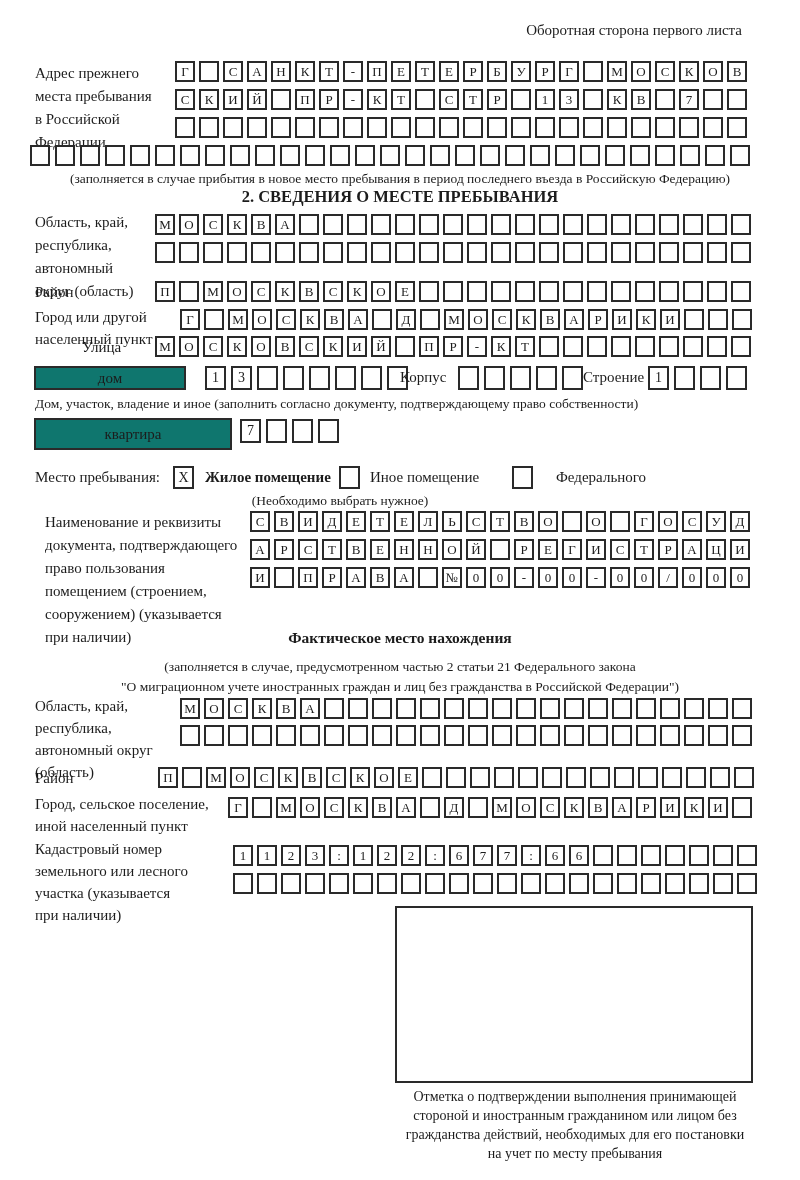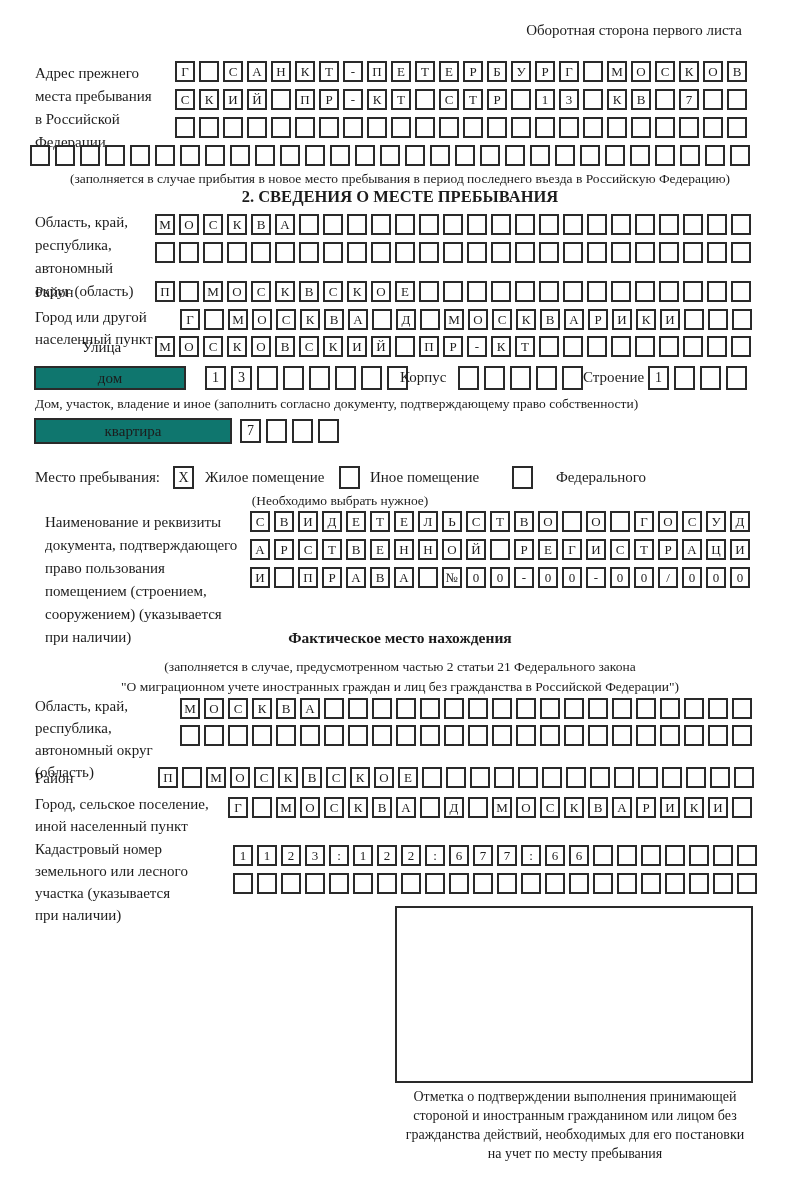--- a/index.html
+++ b/index.html
@@ -328,31 +328,31 @@
     </div>
   <div class="inline-label" style="left:583px; top:369px;">Строение</div>
   <div class="cellrow big" style="left:648px; top:366px;">
       <span class="cell">1</span>
       <span class="cell"></span>
       <span class="cell"></span>
       <span class="cell"></span>
     </div>
   <div class="caption" style="left:35px; top:394px;">Дом, участок, владение и иное (заполнить согласно документу, подтверждающему право собственности)</div>
 
-  <div class="fieldbox" style="left:34px; top:418px; width:198px; height:26px;">квартира</div>
+  <div class="fieldbox" style="left:34px; top:418px; width:198px; height:32px;">квартира</div>
   <div class="cellrow big" style="left:240px; top:419px;">
       <span class="cell">7</span>
       <span class="cell"></span>
       <span class="cell"></span>
       <span class="cell"></span>
     </div>
 
   <div class="inline-label" style="left:35px; top:469px;">Место пребывания:</div>
   <div class="chk" style="left:173px; top:466px;">X</div>
-  <div class="inline-label" style="left:205px; top:469px;">Жилое помещение</div>
+  <div class="inline-label" style="left:205px; top:469px;font-weight:bold;">Жилое помещение</div>
   <div class="chk" style="left:339px; top:466px;"></div>
   <div class="inline-label" style="left:370px; top:469px;">Иное помещение</div>
   <div class="chk" style="left:512px; top:466px;"></div>
   <div class="inline-label" style="left:556px; top:469px;">Федерального</div>
   <div class="caption" style="left:160px; top:491px; width:360px; text-align:center;">(Необходимо выбрать нужное)</div>
 
   <div class="label" style="left:35px; top:511px; width:210px;margin-left:10px;">Наименование и реквизиты
 документа, подтверждающего
 право пользования
 помещением (строением,

